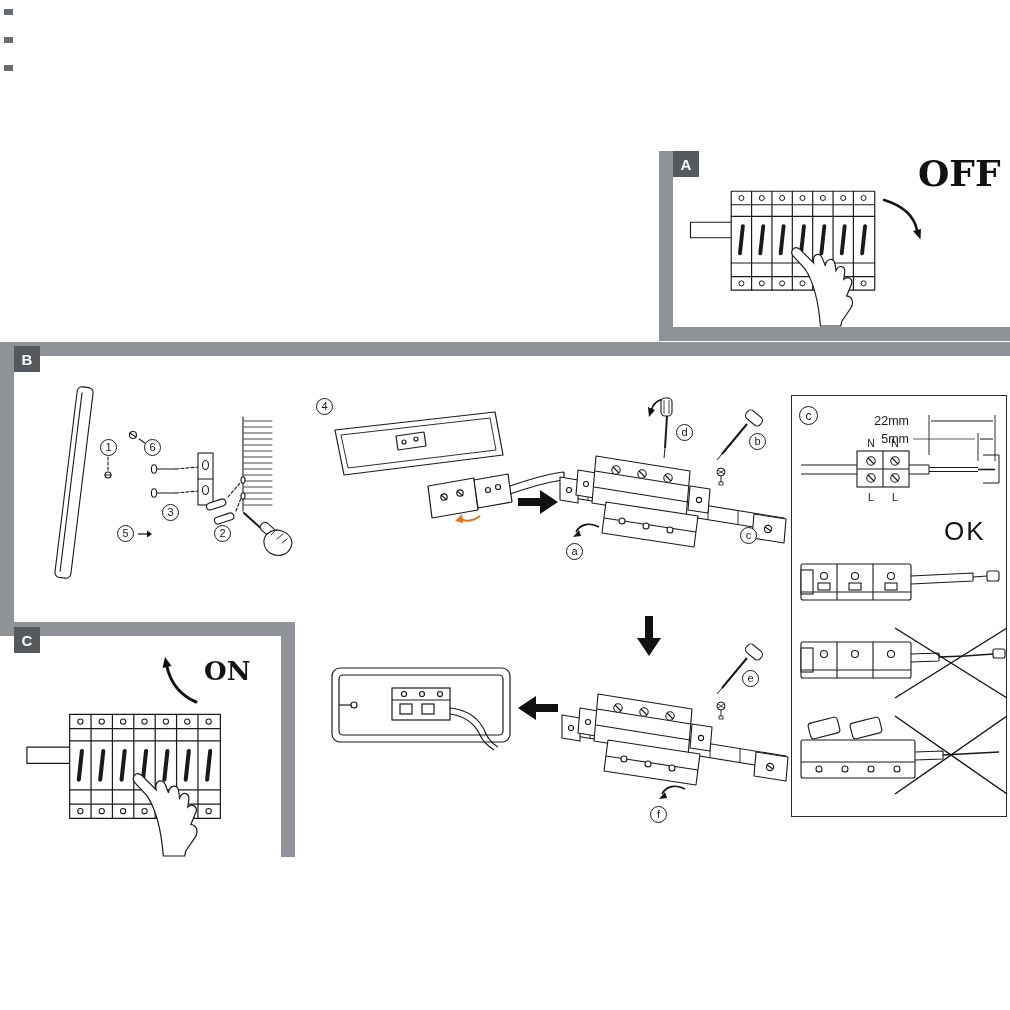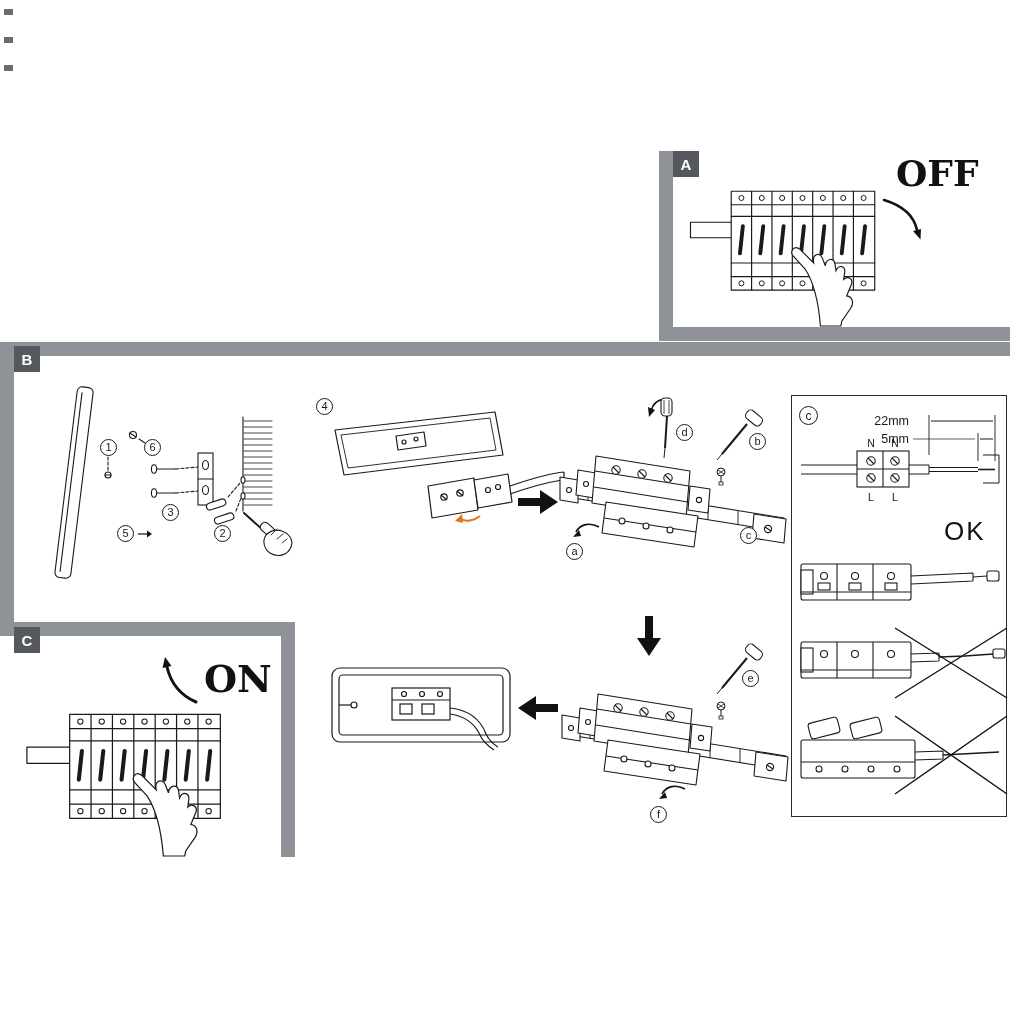--- a/index.html
+++ b/index.html
@@ -97,21 +97,21 @@
 <div class="label-sq">
     <span>A</span>
   </div>
 <svg class="art" style="left:685px;top:166px" width="235" height="160" viewBox="0 0 235 165">
   <use href="#sym-breaker"></use>
 </svg>
 <svg class="art" style="left:876px;top:196px" width="50" height="46" viewBox="0 0 50 46">
   <path d="M8,4 C28,10 38,20 41,34" fill="none" stroke="#111" stroke-width="2.6" stroke-linecap="round"></path>
   <polygon points="44.5,43.5 37,35 45,33" fill="#111"></polygon>
 </svg>
-<div class="switch-word" style="left:896px;top:152px;font-size:36px">OFF</div>
+<div class="switch-word" style="left:918px;top:152px;font-size:36px">OFF</div>
 
 <div class="bar" style="left:0;top:342px;width:1010px;height:14px"></div>
 <div class="bar" style="left:0;top:342px;width:14px;height:294px"></div>
 <div class="label-sq" style="left:14px;top:346px">
     <span>B</span>
   </div>
 <style>.label-sq{left:673px;top:151px}</style>
 
 <svg class="art" style="left:38px;top:383px" width="265" height="210" viewBox="0 0 265 210">
   <g fill="none" stroke="#1a1a1a" stroke-width="1.1" stroke-linecap="round">
@@ -282,21 +282,21 @@
 <svg class="art" style="left:658px;top:784px" width="30" height="22" viewBox="0 0 30 22">
   <path d="M27,5 C18,0 8,2 4,10" fill="none" stroke="#111" stroke-width="1.6"></path>
   <polygon points="1,15 7,8 9,14" fill="#111"></polygon>
 </svg>
 
 <div class="bar" style="left:0;top:622px;width:295px;height:14px"></div>
 <div class="bar" style="left:281px;top:622px;width:14px;height:235px"></div>
 <div class="label-sq" style="left:14px;top:627px">
     <span>C</span>
   </div>
-<div class="switch-word" style="left:204px;top:656px;font-size:38px">ON</div>
+<div class="switch-word" style="left:204px;top:656px;font-size:26px">ON</div>
 <svg class="art" style="left:158px;top:654px" width="46" height="52" viewBox="0 0 46 52">
   <path d="M38,48 C24,42 13,30 9,13" fill="none" stroke="#111" stroke-width="3" stroke-linecap="round"></path>
   <polygon points="7,3 13.5,12 4.5,14" fill="#111"></polygon>
 </svg>
 <svg class="art" style="left:22px;top:688px" width="245" height="168" viewBox="0 0 235 165">
   <use href="#sym-breaker"></use>
 </svg>
 
 <div class="panel-border" style="left:791px;top:395px;width:216px;height:422px"></div>
 <span class="circ big" style="left:799px;top:406px">

